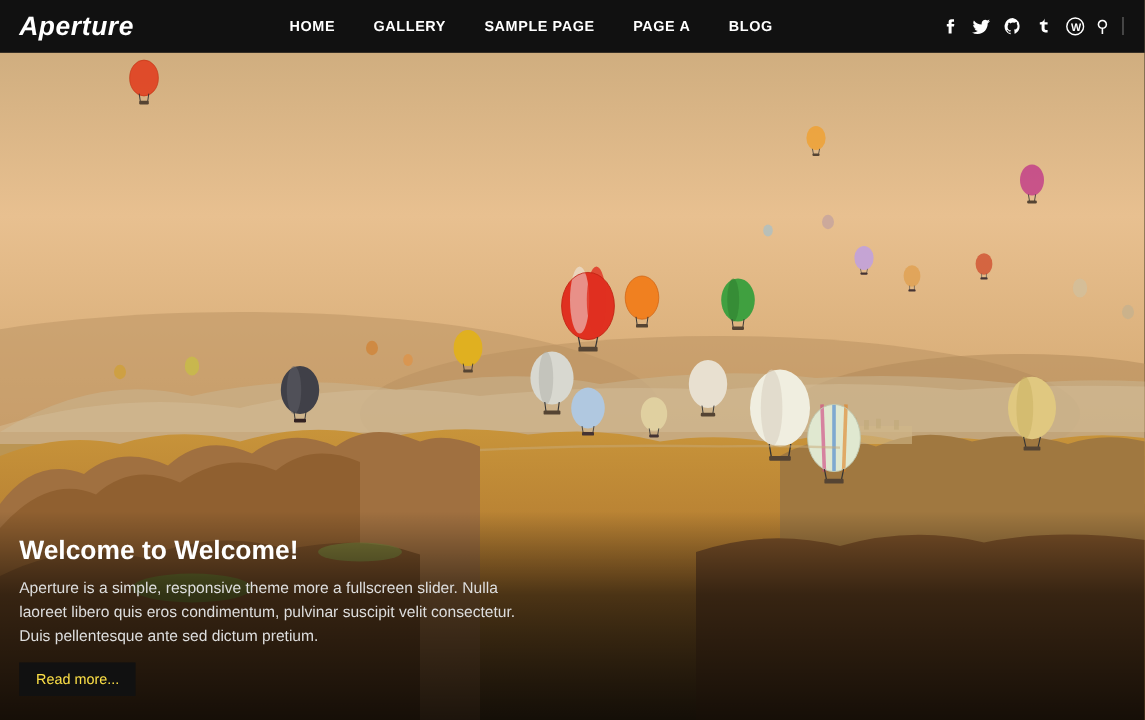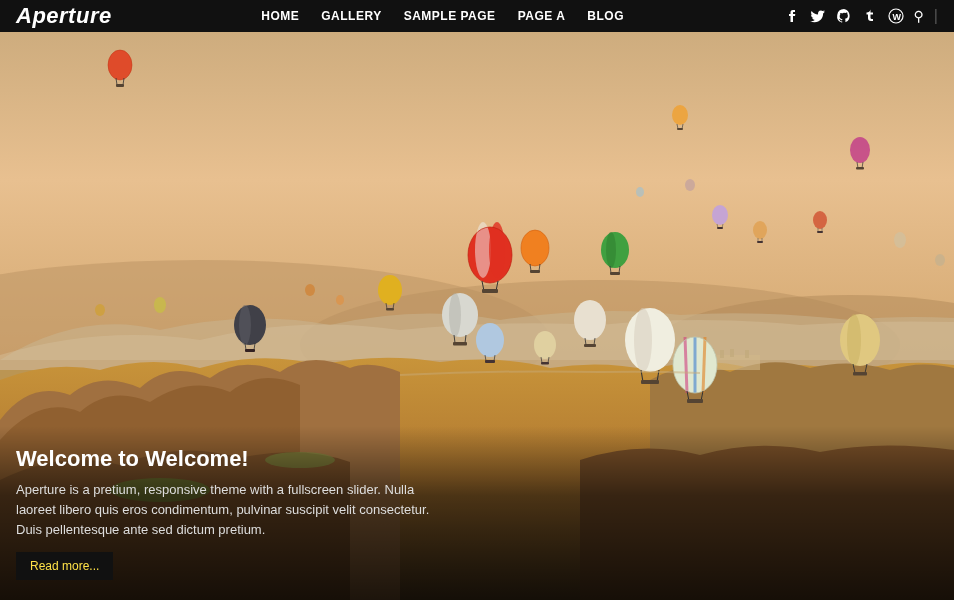--- a/index.html
+++ b/index.html
@@ -2,40 +2,40 @@
 <html><head>
   <meta charset="utf-8">
   <style>
     * { margin: 0; padding: 0; box-sizing: border-box; }
     body { font-family: Arial, sans-serif; width: 954px; height: 600px; overflow: hidden; position: relative; background: #000; }
 
     
     #navbar {
       position: absolute;
       top: 0; left: 0; right: 0;
-      height: 32px;
+      height: 44px;
       background: #111;
       display: flex;
       align-items: center;
       justify-content: space-between;
       padding: 16px 16px;
       z-index: 10;
     }
     #logo {
       color: #fff;
       font-size: 22px;
       font-weight: bold;
       font-style: italic;
       letter-spacing: 0.5px;
       text-decoration: none;
     }
     #nav-links {
       display: flex;
       align-items: flex-start;
-      gap: 22px;
+      gap: 32px;
     }
     .nav-link {
       color: #fff;
       font-size: 12px;
       font-weight: bold;
       text-decoration: none;
       letter-spacing: 0.5px;
       text-transform: uppercase;
       cursor: pointer;
     }
@@ -353,15 +353,15 @@
       <line x1="8" y1="26" x2="6" y2="36" stroke="#333" stroke-width="1"></line>
       <rect x="-8" y="34" width="16" height="4" fill="#554433" rx="1"></rect>
     </g>
 
     <path d="M400 375 Q500 370 600 372 Q650 371 700 373" stroke="#c8aa78" stroke-width="2" fill="none" opacity="0.5"></path>
   </svg>
 </div>
 
 <div id="hero-overlay" style="z-index:6">
   <h1 id="hero-title">Welcome to Welcome!</h1>
-  <p id="hero-text">Aperture is a pretium, responsive theme with a fullscreen slider. Nulla laoreet libero quis eros condimentum, pulvinar suscipit velit consectetur. Duis pellentesque ante sed dictum pretium.</p>
+  <p id="hero-text">Aperture is a simple, responsive theme more a fullscreen slider. Nulla laoreet libero quis eros condimentum, pulvinar suscipit velit consectetur. Duis pellentesque ante sed dictum pretium.</p>
   <button id="read-more-btn">Read more...</button>
 </div>
 
 </body></html>

